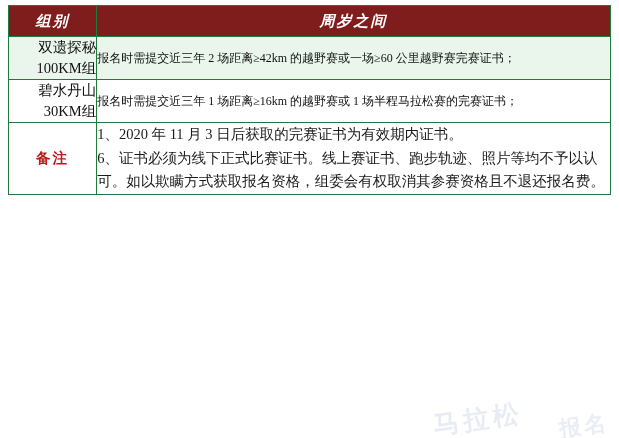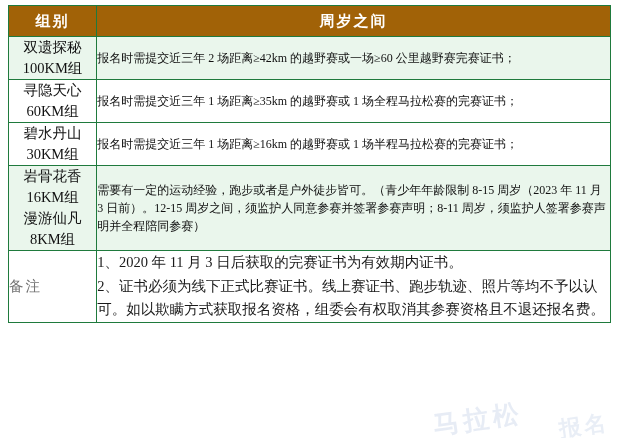--- a/index.html
+++ b/index.html
@@ -26,53 +26,54 @@
     width: 603px;
     margin: 5px auto 0 auto;
     table-layout: fixed;
   }
   table.qual-table td, table.qual-table th {
     border: 1px solid #1f7a3d;
     vertical-align: middle;
     padding: 0;
   }
   thead th {
-    background: #a16207;
+    background: #7f1d1d;
     color: #ffffff;
     font-weight: bold;
     font-size: 15px;
     height: 30px;
     letter-spacing: 2px;
     text-align: center;
     font-family: "Liberation Sans", sans-serif;
+    font-style: italic;
   }
   .col-group { width: 88px; }
   .col-req { width: 513px; }
 
   td.group-cell {
-    text-align: center;
+    text-align: right;
     font-size: 14.5px;
     line-height: 1.45;
     padding: 4px 2px;
     color: #111111;
   }
   td.req-cell {
     font-size: 12px;
     line-height: 1.5;
     padding: 5px 6px 5px 8px;
     color: #111111;
     text-align: left;
   }
   .row-green td { background: #eaf6ec; }
   .row-white td { background: #ffffff; }
 
   td.note-label {
-    text-align: left;
-    color: #737373;
-    font-weight: normal;
+    text-align: center;
+    color: #b91c1c;
+    font-weight: bold;
     font-size: 14.5px;
     letter-spacing: 2px;
     background: #ffffff;
   }
   td.note-body {
     background: #ffffff;
     font-size: 14.5px;
     line-height: 1.62;
     padding: 7px 8px 8px 10px;
     text-align: left;
@@ -123,37 +124,28 @@
         <th>组别</th>
         <th>周岁之间</th>
       </tr>
     </thead>
     <tbody>
       <tr class="row-green">
         <td class="group-cell">双遗探秘100KM组</td>
         <td class="req-cell">报名时需提交近三年 2 场距离≥42km 的越野赛或一场≥60 公里越野赛完赛证书；</td>
       </tr>
       <tr class="row-white">
-        <td class="group-cell">寻隐天心60KM组</td>
-        <td class="req-cell">报名时需提交近三年 1 场距离≥35km 的越野赛或 1 场全程马拉松赛的完赛证书；</td>
-      </tr>
-      <tr class="row-white">
         <td class="group-cell">碧水丹山30KM组</td>
         <td class="req-cell">报名时需提交近三年 1 场距离≥16km 的越野赛或 1 场半程马拉松赛的完赛证书；</td>
-      </tr>
-      <tr class="row-green">
-        <td class="group-cell" style="white-space: pre-line;">岩骨花香16KM组
-漫游仙凡8KM组</td>
-        <td class="req-cell">需要有一定的运动经验，跑步或者是户外徒步皆可。（青少年年龄限制 8-15 周岁（2023 年 11 月 3 日前）。12-15 周岁之间，须监护人同意参赛并签署参赛声明；8-11 周岁，须监护人签署参赛声明并全程陪同参赛）</td>
       </tr>
       <tr>
         <td class="note-label">备注</td>
         <td class="note-body">
           <span class="note-line">1、2020 年 11 月 3 日后获取的完赛证书为有效期内证书。</span>
-          <span class="note-line">2、证书必须为线下正式比赛证书。线上赛证书、跑步轨迹、照片等均不予以认可。如以欺瞒方式获取报名资格，组委会有权取消其参赛资格且不退还报名费。</span>
+          <span class="note-line">6、证书必须为线下正式比赛证书。线上赛证书、跑步轨迹、照片等均不予以认可。如以欺瞒方式获取报名资格，组委会有权取消其参赛资格且不退还报名费。</span>
         </td>
       </tr>
     </tbody>
   </table>
 
   <div class="watermark">马拉松</div>
   <div class="watermark2">报名</div>
 
 </div>
 

